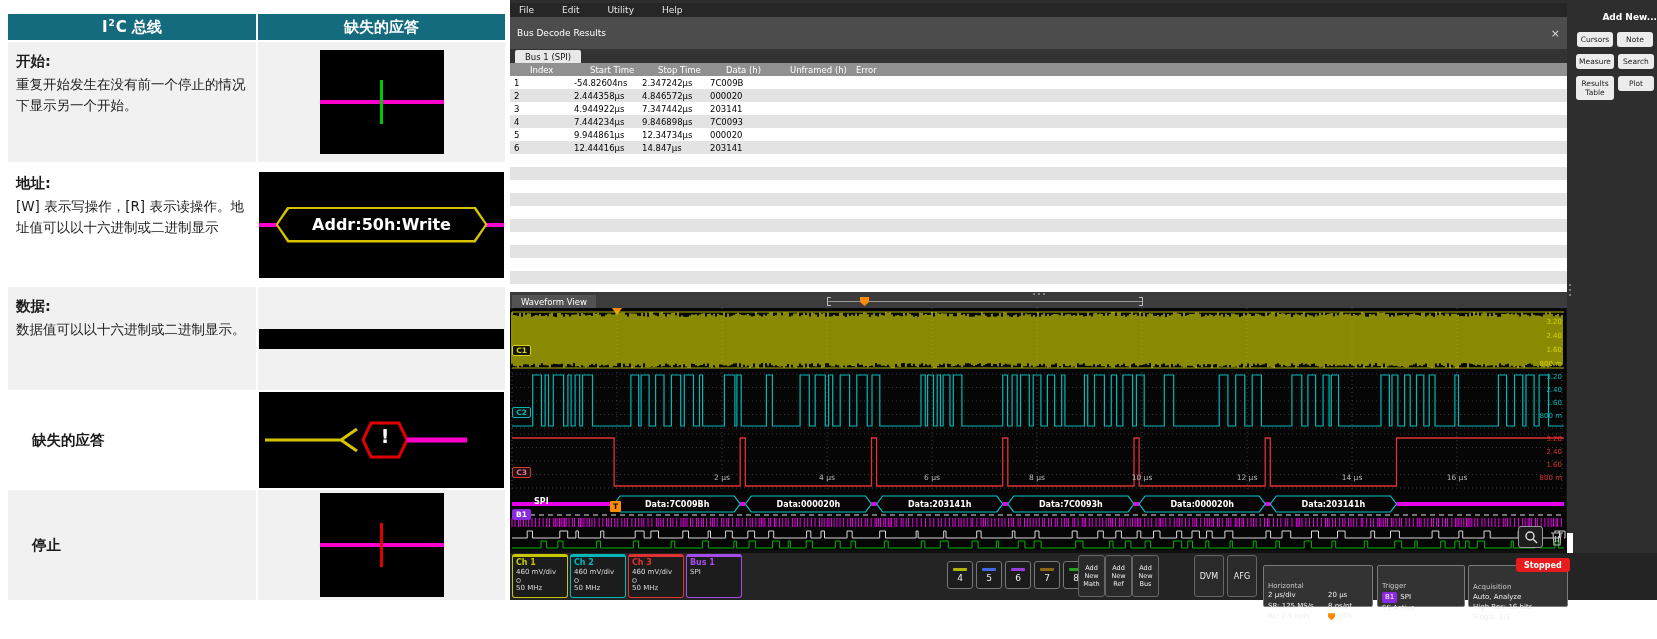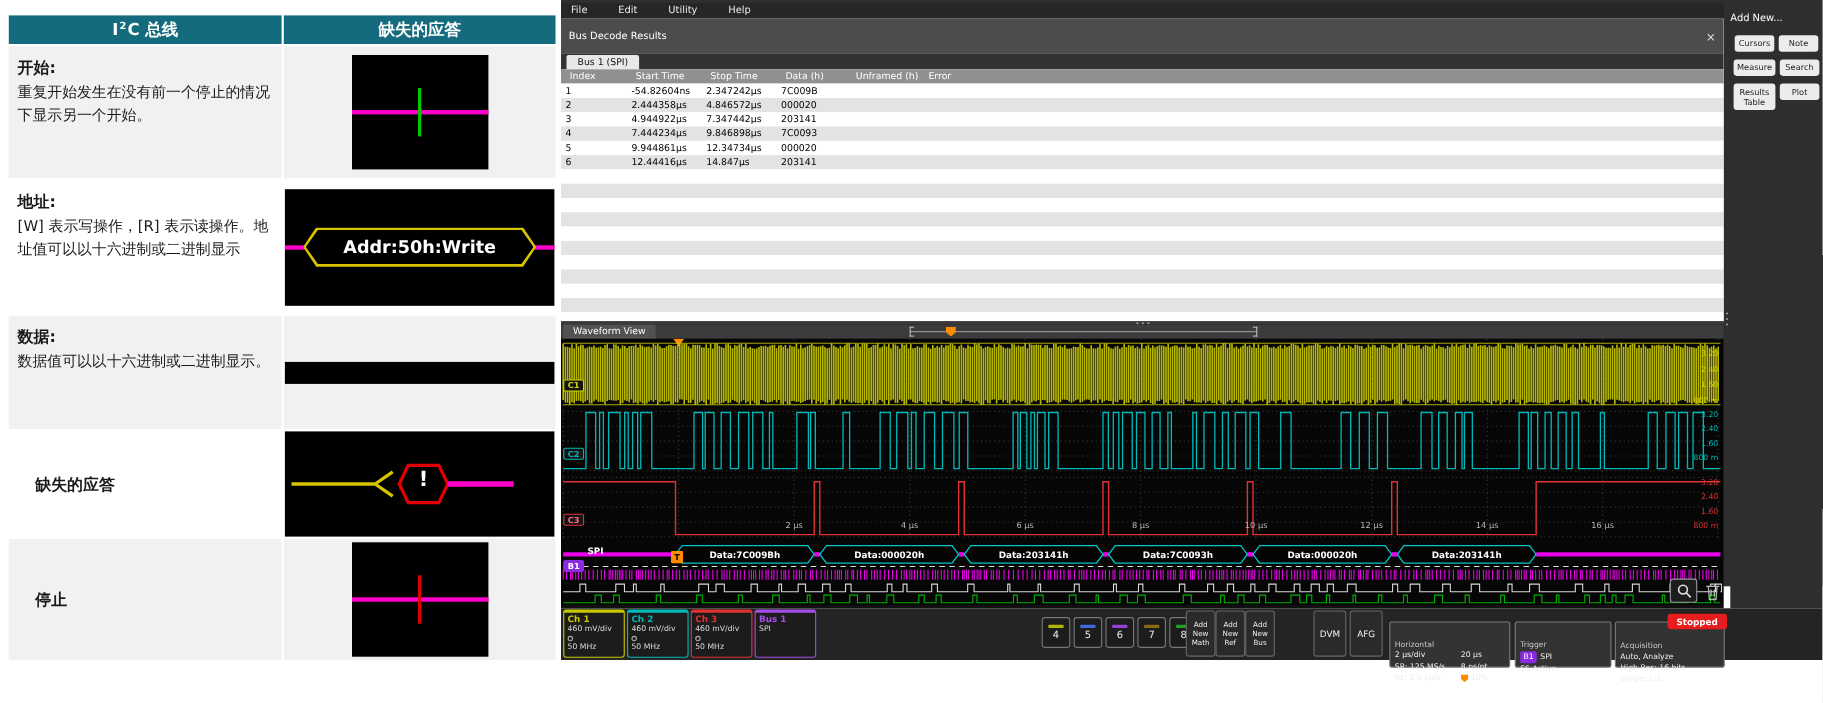--- a/index.html
+++ b/index.html
@@ -38,21 +38,21 @@
 .menubar{position:absolute;left:0;top:3px;width:1057px;height:14px;background:#262626;display:flex;gap:28px;padding-left:9px;align-items:center}
 .menu-item{color:#e8e8e8;font-size:9px;cursor:default}
 
 
 .decode{position:absolute;left:0;top:17px;width:1057px;height:275px;background:#fff;overflow:hidden}
 .d-title{height:14px;background:#4c4c4c;color:#fff;font-size:9px;display:flex;align-items:center;justify-content:space-between;padding:16px 7px}
 .d-close{color:#ddd;font-size:11px;line-height:1;cursor:pointer}
 .d-tabs{height:14px;background:#333;display:flex;align-items:flex-end;padding-left:5px}
 .d-tab{background:#e8e8e8;color:#111;font-size:8.5px;padding:1.5px 10px;border-radius:2px 2px 0 0}
 .d-head{height:13px;background:#909090;display:flex;align-items:center}
-.hc{color:#fff;font-size:8.5px;padding-left:8px;white-space:nowrap}
+.hc{color:#fff;font-size:8.5px;padding-left:20px;white-space:nowrap}
 .t-row{height:13px;display:flex;align-items:center}
 .t-row.even{background:#fff}
 .t-row.odd{background:#e3e3e3}
 .tc{font-size:8.5px;color:#000;padding-left:4px;white-space:nowrap;overflow:hidden}
 .w0{width:60px}.w1{width:68px}.w2{width:68px}.w3{width:64px}.w4{width:66px}.w5{flex:1}
 
 
 .hsplit{position:absolute;left:0;top:292px;width:1057px;height:3px;background:#3a3a3a;display:flex;align-items:center;justify-content:center;gap:3px}
 .hsplit i,.vsplit i{width:2px;height:2px;border-radius:50%;background:#999;display:block}
 .vsplit{position:absolute;left:1057px;top:272px;width:6px;height:36px;display:flex;flex-direction:column;align-items:center;justify-content:center;gap:3px}
@@ -69,21 +69,21 @@
 .pan-marker{position:absolute;left:33px;top:1px;width:9px;height:9px;background:#ff8c00;clip-path:polygon(0 0,100% 0,100% 55%,50% 100%,0 55%)}
 #wavesvg{position:absolute;left:0;top:13px;background:#060606;display:block}
 .wv-badge{position:absolute;width:19px;height:11px;font-size:7.5px;font-weight:bold;display:flex;align-items:center;justify-content:center;background:#141414;border:1px solid;border-radius:2px}
 .spi-label{position:absolute;left:24px;top:202px;color:#fff;font-size:8px;font-weight:bold}
 .tbox{position:absolute;left:100px;top:206px;width:11px;height:11px;background:#ff8c00;color:#000;font-size:7.5px;font-weight:bold;display:flex;align-items:center;justify-content:center;border-radius:1px}
 .zoom-btn{position:absolute;left:1008px;top:231px;width:25px;height:22px;border:1px solid #999;border-radius:3px;background:#1d1d1d;display:flex;align-items:center;justify-content:center;cursor:pointer}
 .trash-btn{position:absolute;left:1037px;top:232px;width:19px;height:21px;display:flex;align-items:center;justify-content:center;cursor:pointer}
 
 
 .sidebar{position:absolute;left:1063px;top:0;width:84px;height:553px;background:#2e2e2e}
-.sb-title{margin-top:12px;text-align:left;color:#fff;font-weight:normal;font-size:9px}
+.sb-title{margin-top:12px;text-align:right;color:#fff;font-weight:bold;font-size:9px}
 .sb-btns{margin-top:10px;display:flex;flex-direction:column;gap:7px}
 .sb-row{display:flex;gap:4px;justify-content:center;align-items:flex-start}
 .sb-btn{background:#ececec;color:#222;font-size:7.5px;border:none;border-radius:3px;padding:3px 3px;min-width:36px;max-width:38px;text-align:center;line-height:1.2;cursor:pointer;font-family:inherit}
 
 
 .bottombar{position:absolute;left:0;top:553px;width:1147px;height:47px;background:#242424}
 #chbadges{position:absolute;left:2px;top:1px;display:flex;gap:2px}
 .chb{width:56px;height:44px;background:#1c1c1c;border:1px solid;border-top-width:3px;border-radius:3px;padding:1px 3px;font-size:7px;color:#ddd;cursor:pointer}
 .chb-name{font-size:8px;font-weight:bold;line-height:1.2}
 .chb-scale{line-height:1.3}

